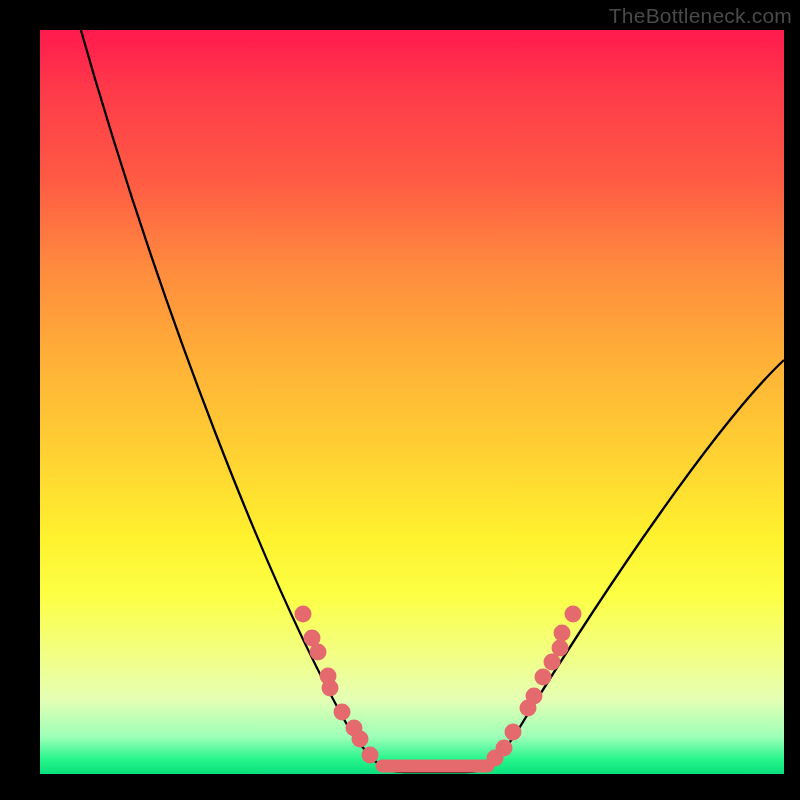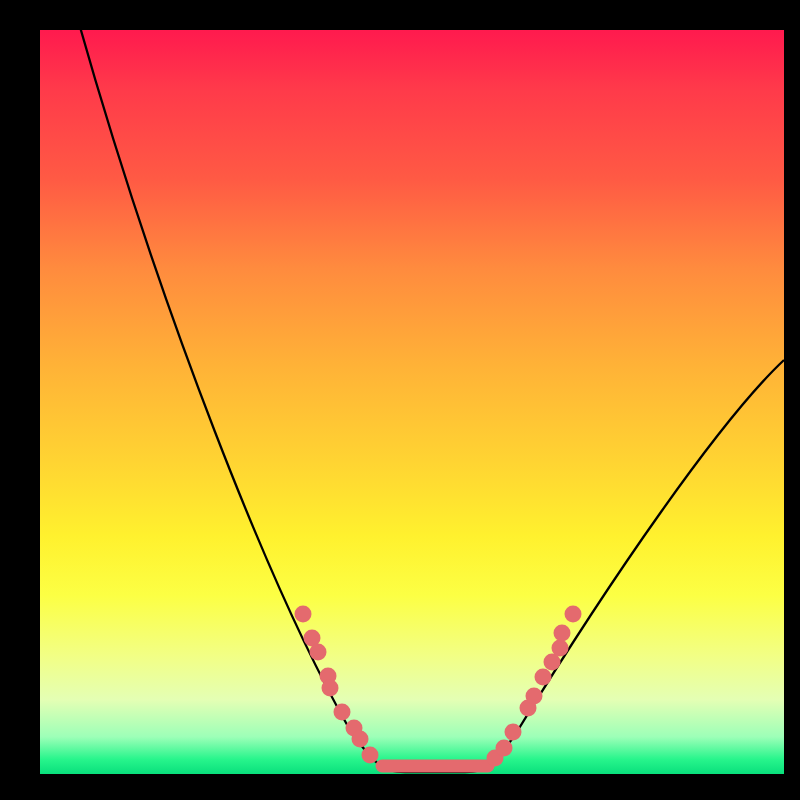--- a/index.html
+++ b/index.html
@@ -70,20 +70,21 @@
     stroke: #e46a6e;
     stroke-width: 13;
     stroke-linecap: round;
     fill: none;
   }
 </style>
 </head>
 <body>
 
 <div class="frame">
+  <div class="watermark">TheBottleneck.com</div>
 
   <div class="plot-area">
     <svg class="curve" viewBox="0 0 744 744">
       <path id="curve-path" class="curve-path" d="M 38 -10 C 120 280, 230 560, 310 700 C 338 740, 345 742, 370 742 L 420 742 C 445 742, 452 740, 478 700 C 570 550, 680 390, 744 330"></path>
 
       <line id="flat-seg" class="flatseg" x1="342" y1="736" x2="448" y2="736"></line>
 
       <g id="dots-left">
           <circle cx="263" cy="584" r="8.5" class="dot"></circle>
           <circle cx="272" cy="608" r="8.5" class="dot"></circle>

